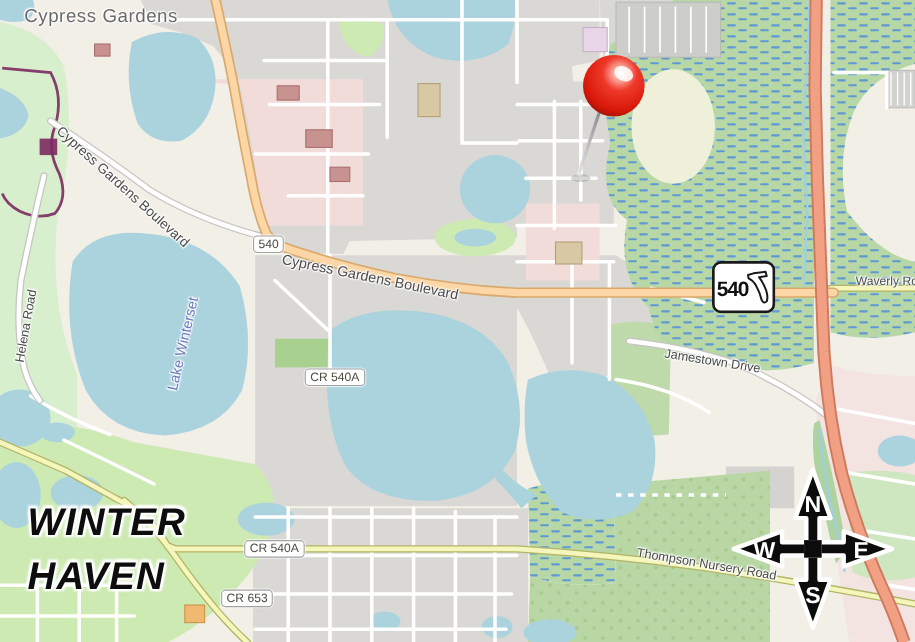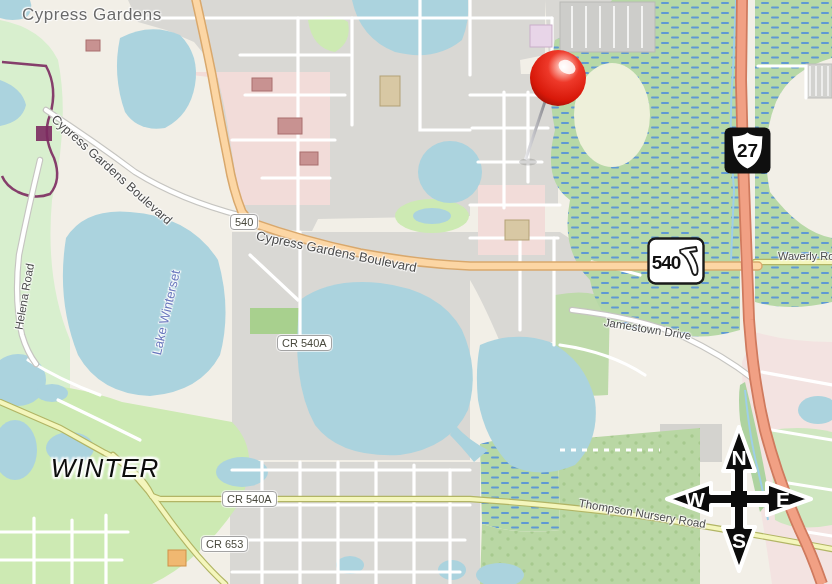--- a/index.html
+++ b/index.html
@@ -4,22 +4,22 @@
 <style>
   html,body{margin:0;padding:0;background:#888;}
   #map{position:relative;width:832px;height:584px;overflow:hidden;background:#f2efe7;
        font-family:"Liberation Sans","DejaVu Sans",sans-serif;}
   #basemap{position:absolute;left:0;top:0;}
   .maplabel{position:absolute;white-space:nowrap;pointer-events:none;
     text-shadow:0 0 2px #fff,0 0 2px #fff,0 0 3px #fff,1px 1px 1px #fff,-1px -1px 1px #fff;}
   .roadname{font-size:11.5px;color:#4c4c4c;}
   .suburb{font-size:17px;color:#6a6a6a;letter-spacing:.5px;}
   .lakename{font-size:13px;color:#6b79be;}
-  .city{font-size:26px;font-weight:normal;font-style:italic;color:#0d0d0d;line-height:1.4;
-    text-align:center;letter-spacing:1px;
+  .city{font-size:35px;font-weight:bold;font-style:italic;color:#0d0d0d;line-height:1.4;
+    text-align:left;letter-spacing:1px;
     text-shadow:0 0 3px #fff,0 0 3px #fff,2px 2px 2px #fff,-2px -2px 2px #fff,2px -2px 2px #fff,-2px 2px 2px #fff;}
   .badge{position:absolute;background:#fff;border:1.5px solid #a3a3a3;border-radius:4px;
     color:#4a4a3e;font-size:11px;padding:0 4px;line-height:14px;font-weight:500;
     box-shadow:0 0 0 1px rgba(255,255,255,.6);}
   .widget{position:absolute;}
 </style>
 </head>
 <body>
 
 <div id="map">
@@ -237,34 +237,28 @@
 <div class="maplabel roadname" style="left:778px;top:250px;font-size:11px;">Waverly Road</div>
 
 <div class="maplabel roadname" style="left:605px;top:316px;transform:rotate(9deg);transform-origin:left top;">Jamestown Drive</div>
 
 <div class="maplabel roadname" style="left:580px;top:497px;transform:rotate(9.5deg);transform-origin:left top;">Thompson Nursery Road</div>
 
 <div class="maplabel lakename" style="left:118px;top:305px;transform:rotate(-77deg);transform-origin:center;width:96px;text-align:center;">Lake Winterset</div>
 
 <div class="maplabel city" style="left:25px;top:450px;width:160px;">
   <div>WINTER</div>
+  <div>HAVEN</div>
 </div>
 
 <div class="badge" style="left:230px;top:214px;">540</div>
 <div class="badge" style="left:277px;top:335px;">CR 540A</div>
 <div class="badge" style="left:222px;top:491px;">CR 540A</div>
 <div class="badge" style="left:201px;top:536px;">CR 653</div>
 
-<div class="widget" style="left:724px;top:127px;">
-  <svg width="47" height="47" viewBox="0 0 47 47">
-    <rect x="0.5" y="0.5" width="46" height="46" rx="6" fill="#0f0f0f"></rect>
-    <path d="M23.5,5.5 C20,8.5 14.5,9.8 8.5,9.2 C9.3,14 8.6,19.5 10,25 C11.8,32.5 16.5,38.5 23.5,41.5 C30.5,38.5 35.2,32.5 37,25 C38.4,19.5 37.7,14 38.5,9.2 C32.5,9.8 27,8.5 23.5,5.5 Z" fill="#ffffff"></path>
-    <text x="23.5" y="30" text-anchor="middle" font-size="19" font-weight="bold" font-family="Liberation Sans, sans-serif" fill="#0f0f0f">27</text>
-  </svg>
-</div>
 
 <div class="widget" style="left:647px;top:237px;">
   <svg width="58" height="48" viewBox="0 0 58 48">
     <rect x="1.5" y="1.5" width="55" height="45" rx="7" fill="#ffffff" stroke="#1a1a1a" stroke-width="2.4"></rect>
     <path d="M33,13 L38,11.5 L49,10 L50,14 L43,15 Q47,20 49.5,27 Q51.5,33 50,37 Q47.5,39.5 45.5,36 Q44,29 40,22 Q37,17.5 33.5,16 Z" fill="none" stroke="#1a1a1a" stroke-width="1.8" stroke-linejoin="round"></path>
     <text x="19" y="32" text-anchor="middle" font-size="19" font-weight="bold" letter-spacing="-1" font-family="Liberation Sans, sans-serif" fill="#111">540</text>
   </svg>
 </div>
 
 <div class="widget" style="left:659px;top:419px;">

